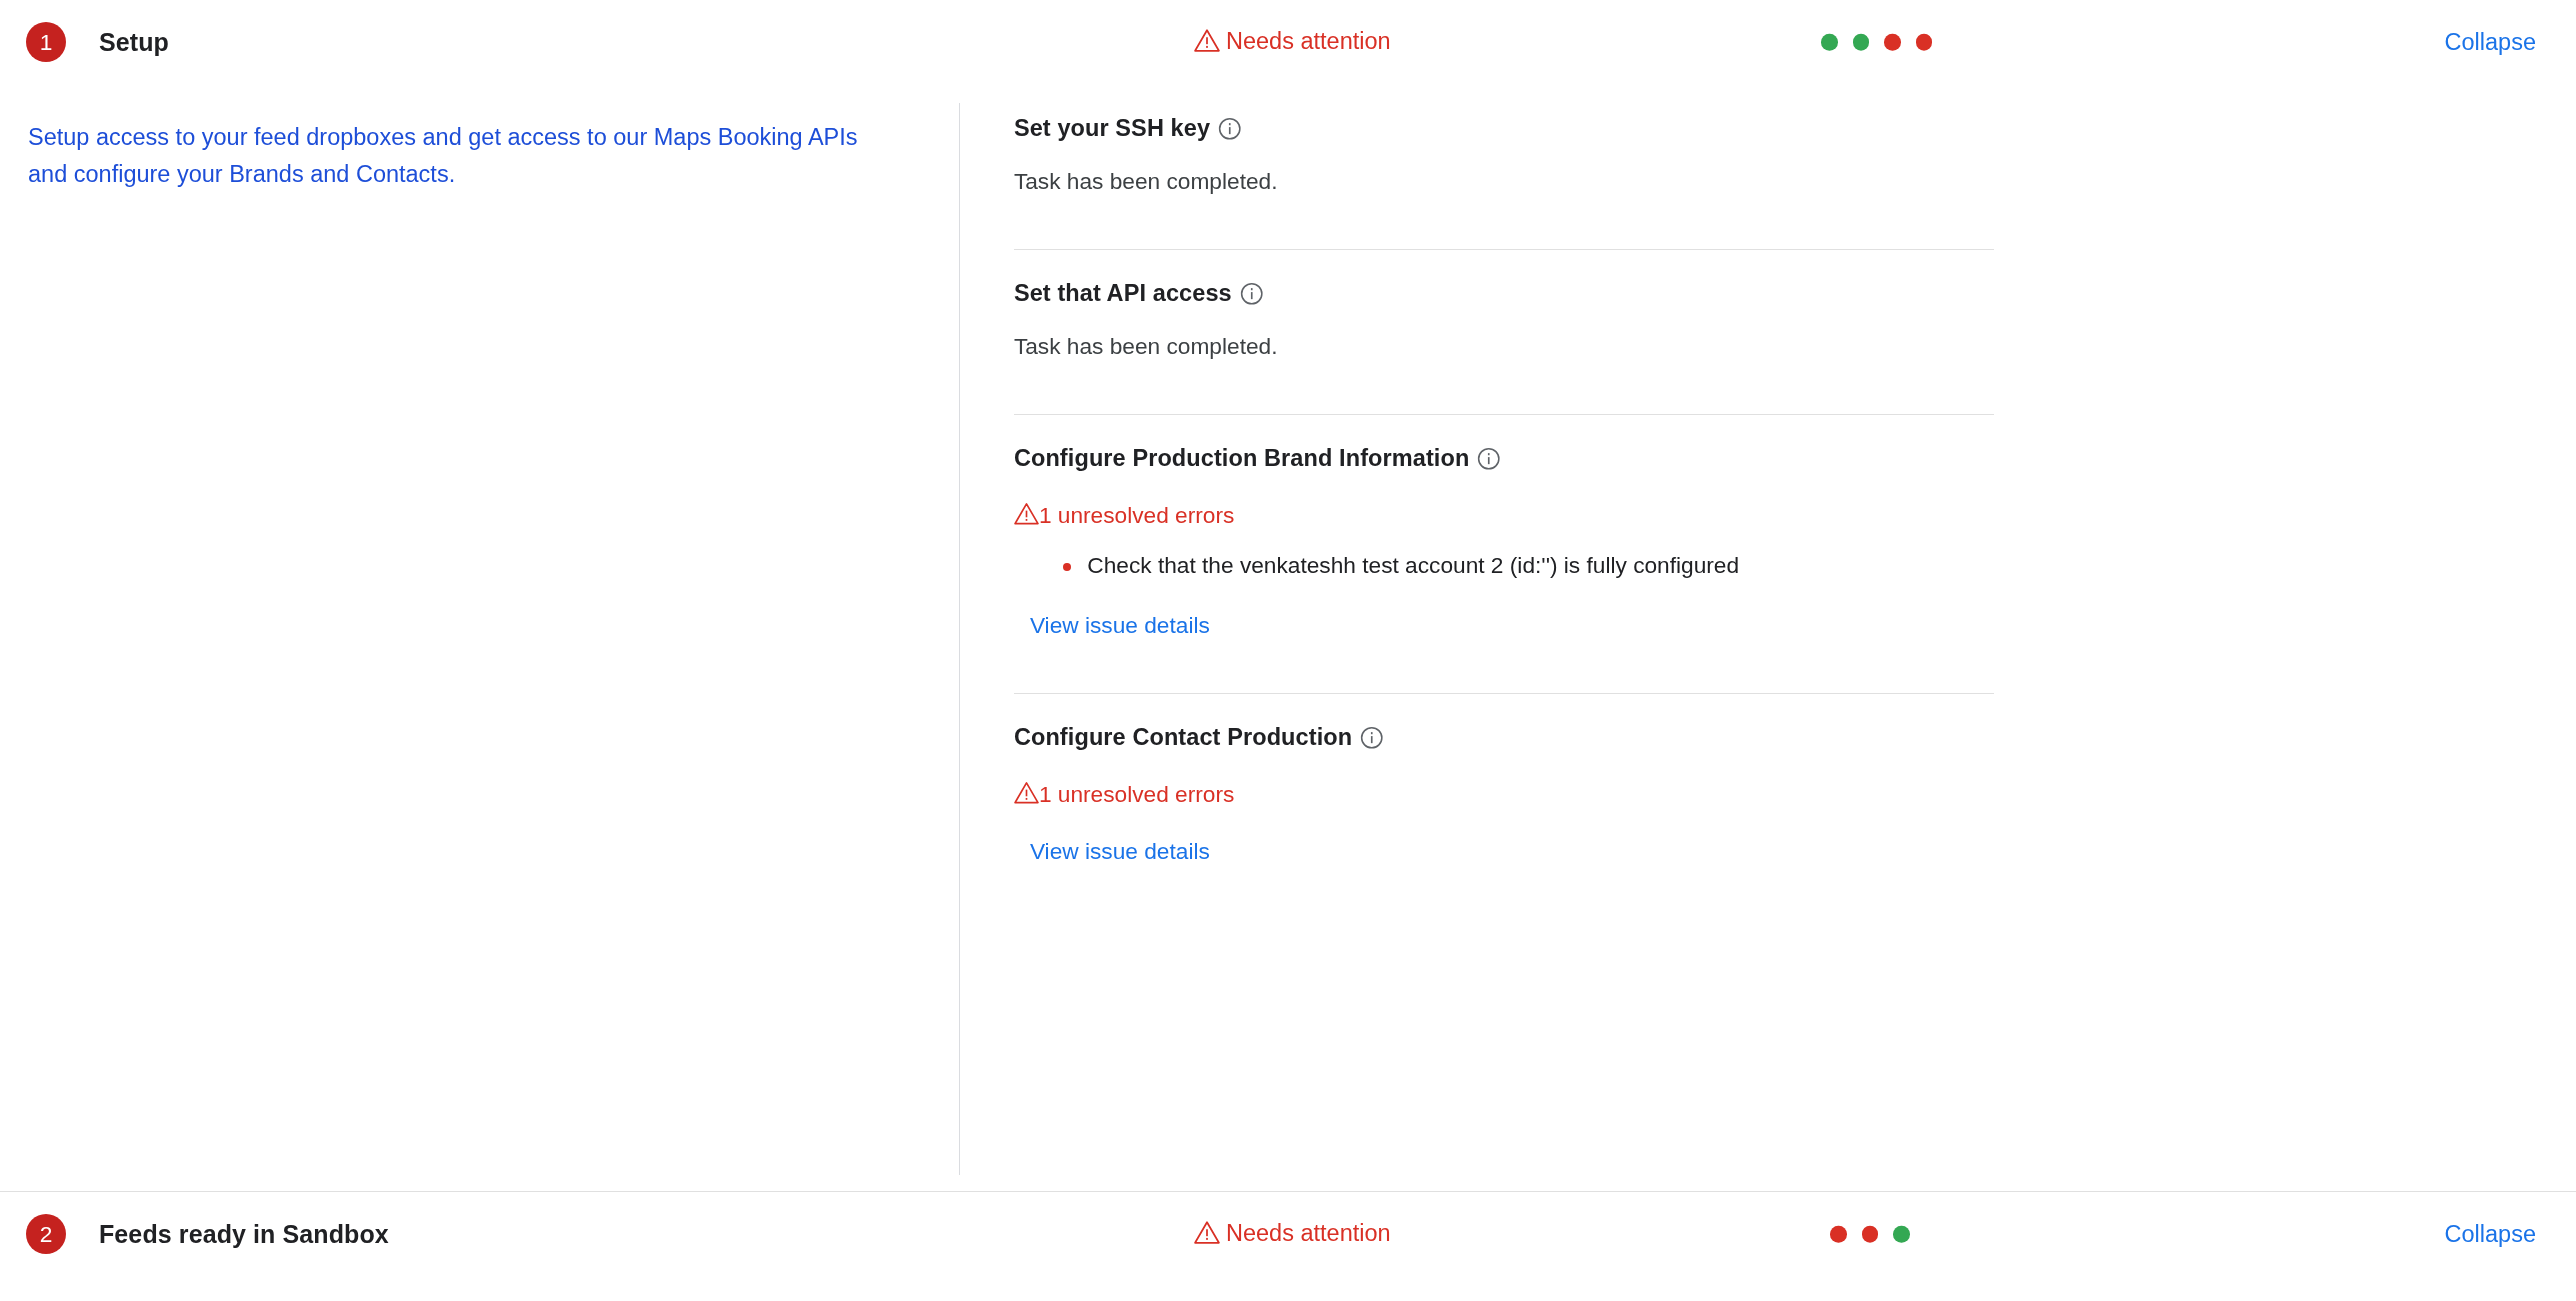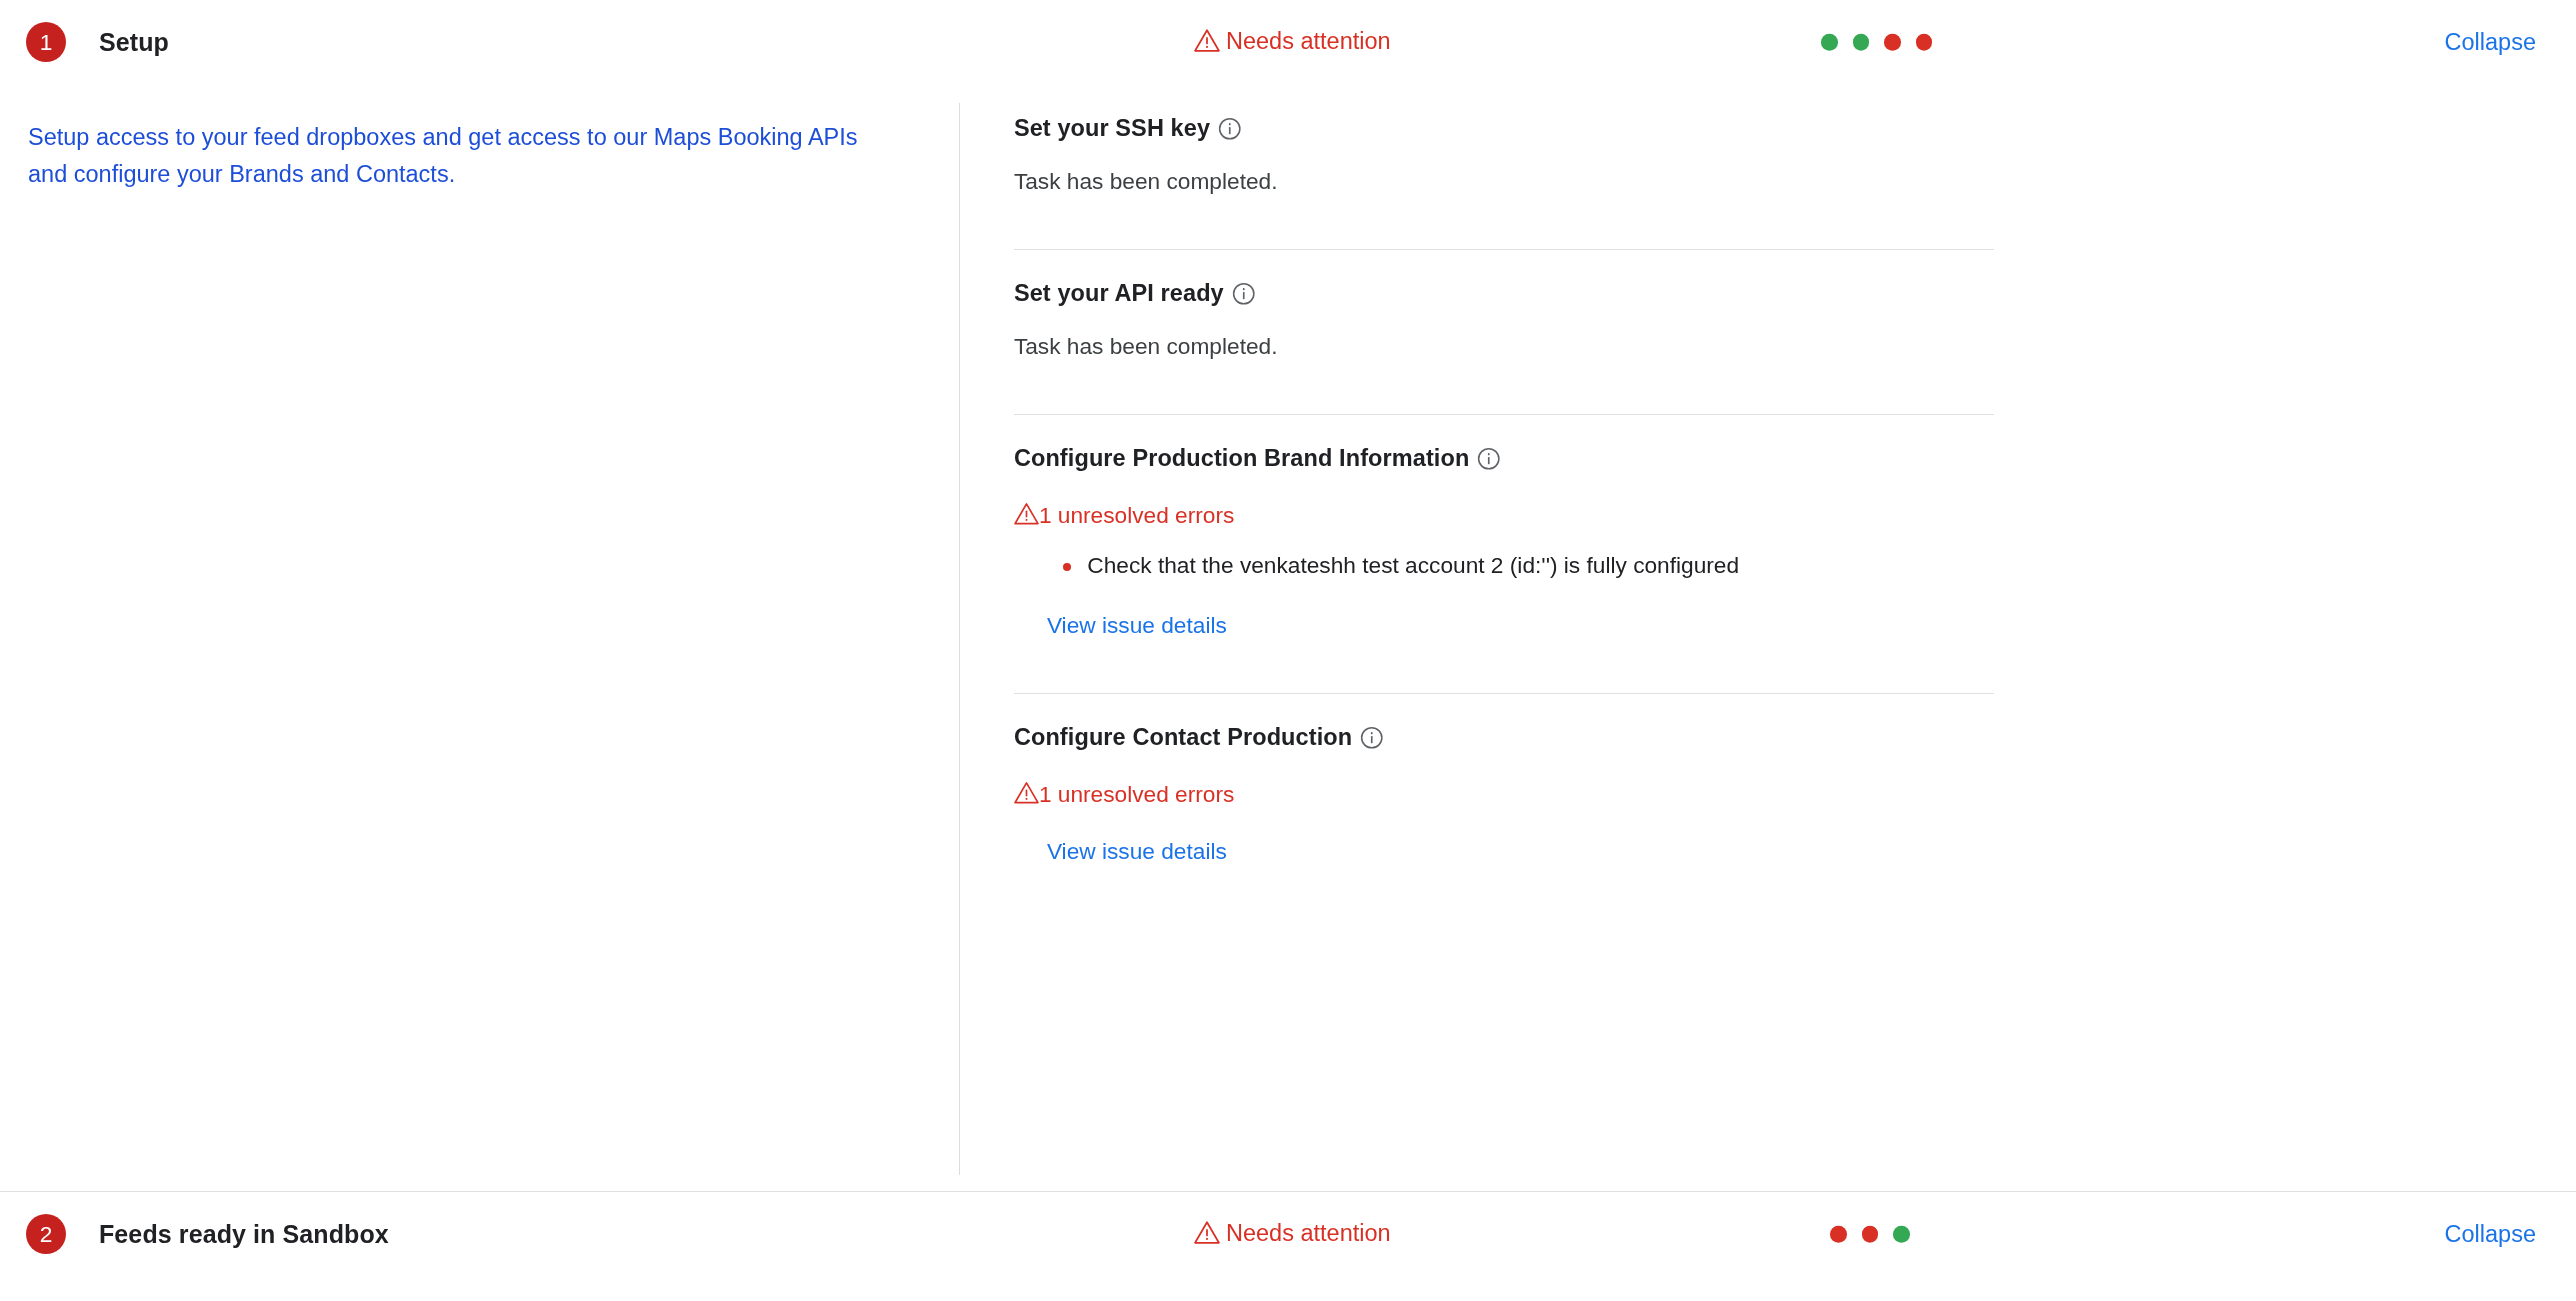--- a/index.html
+++ b/index.html
@@ -185,21 +185,21 @@
     left: 0;
     top: 15px;
     width: 7.8px;
     height: 7.8px;
     border-radius: 50%;
     background: #d93025;
   }
   .view-link {
     display: inline-block;
     margin-top: 30px;
-    margin-left: 33px;
+    margin-left: 16px;
     font-size: 22.7px;
     color: #1a73e8;
     cursor: pointer;
   }
   .task-pad-bottom { height: 26px; }
 
   
   .footer-sep {
     height: 0.9px;
     background: #e0e0e0;
@@ -264,21 +264,21 @@
               <rect x="9.3" y="5.2" width="1.4" height="1.8" fill="#5f6368"></rect>
             </svg>
           </span>
         </div>
         <div class="task-status">Task has been completed.</div>
         <div class="task-pad-bottom"></div>
       </div>
 
       <div class="task">
         <div class="task-title-row">
-          <span class="task-title">Set your API ready</span>
+          <span class="task-title">Set that API access</span>
           <span class="info-icon">
             <svg width="23.5" height="23.5" viewBox="0 0 20 20" aria-hidden="true">
               <circle cx="10" cy="10" r="8.6" fill="none" stroke="#5f6368" stroke-width="1.3"></circle>
               <rect x="9.3" y="8.6" width="1.4" height="6" fill="#5f6368"></rect>
               <rect x="9.3" y="5.2" width="1.4" height="1.8" fill="#5f6368"></rect>
             </svg>
           </span>
         </div>
         <div class="task-status">Task has been completed.</div>
         <div class="task-pad-bottom"></div>

